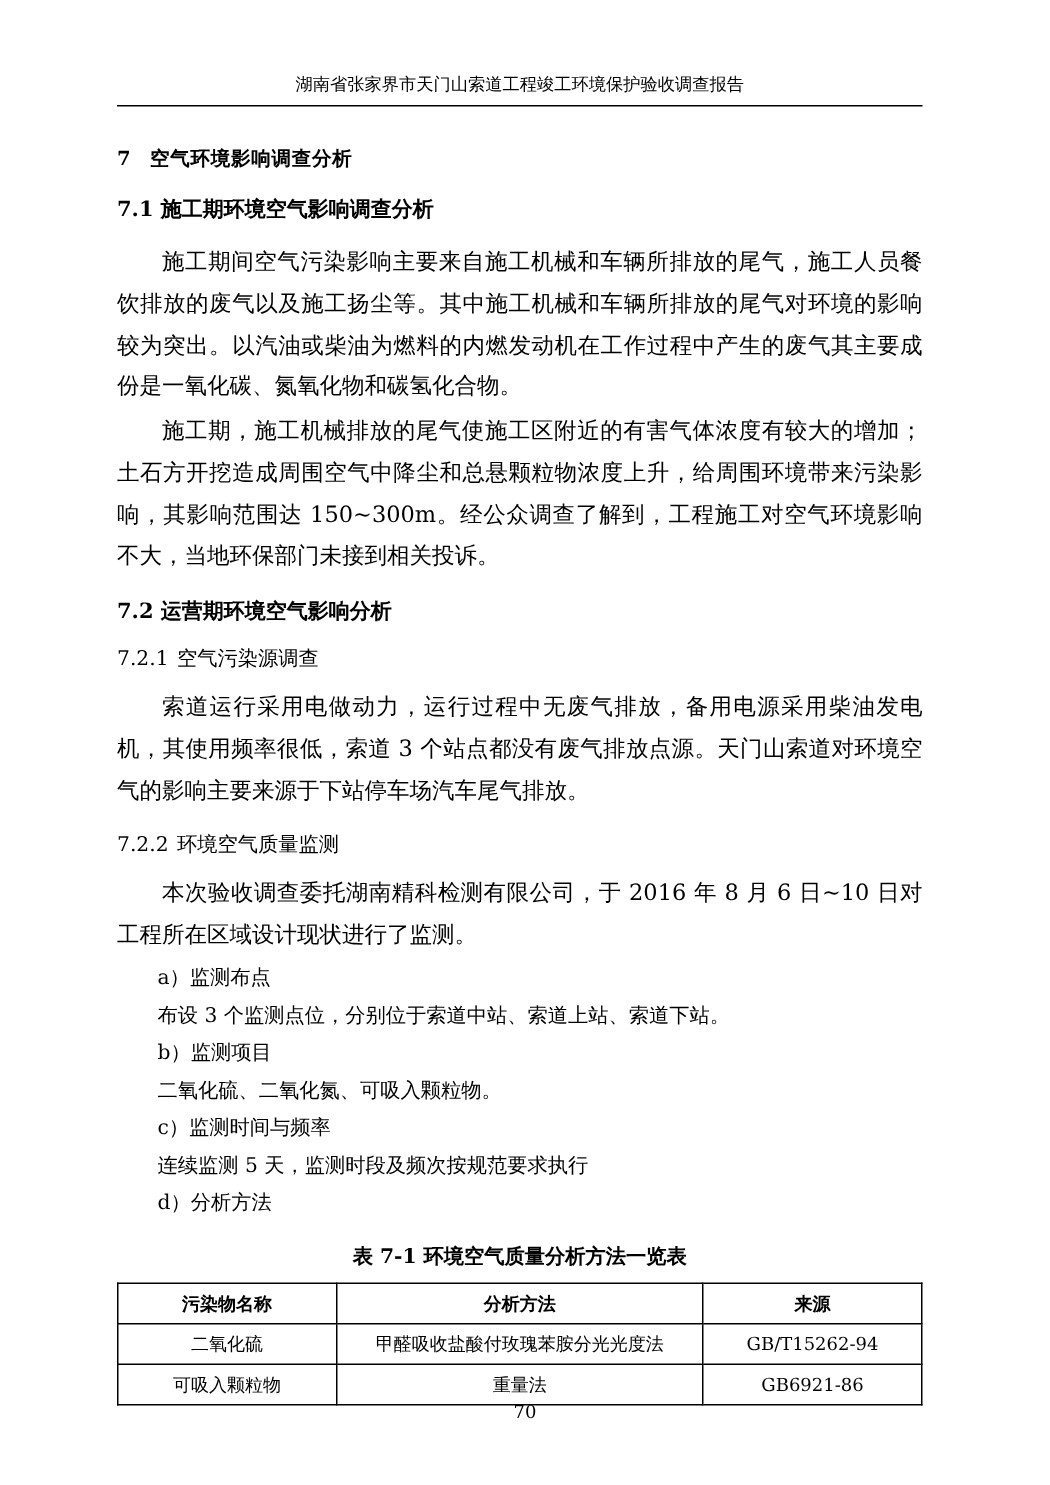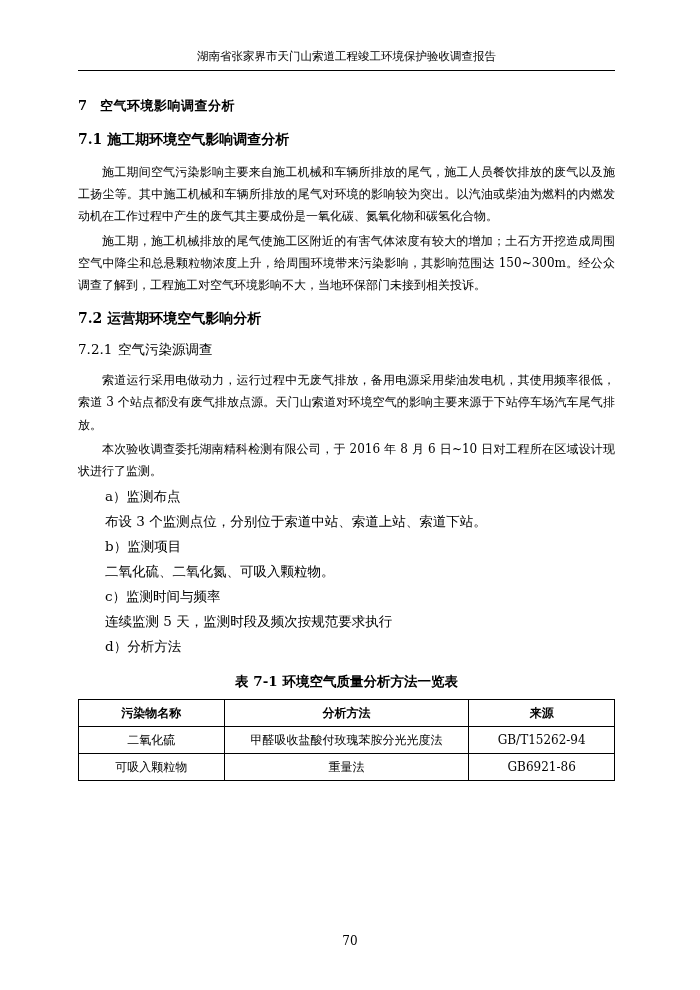--- a/index.html
+++ b/index.html
@@ -51,21 +51,21 @@
   h3.subsubsection {
     font-size: 13.5px;
     font-weight: normal;
     margin: 13px 0 10px 0;
   }
   h3.subsubsection .num {
     display: inline-block;
     min-width: 40px;
   }
   p.body {
-    font-size: 12px;
+    font-size: 15px;
     line-height: 1.85;
     margin: 0 0 2px 0;
     text-align: justify;
     text-justify: inter-ideograph;
     text-indent: 2em;
   }
   p.item {
     font-size: 13.5px;
     line-height: 1.85;
     margin: 0;
@@ -131,20 +131,23 @@
   <h2 class="subsection">
     <span>7.2</span>
     <span>运营期环境空气影响分析</span>
   </h2>
 
   <h3 class="subsubsection">
     <span class="num">7.2.1</span><span>空气污染源调查</span>
   </h3>
   <p class="body">索道运行采用电做动力，运行过程中无废气排放，备用电源采用柴油发电机，其使用频率很低，索道 3 个站点都没有废气排放点源。天门山索道对环境空气的影响主要来源于下站停车场汽车尾气排放。</p>
 
+  <h3 class="subsubsection">
+    <span class="num">7.2.2</span><span>环境空气质量监测</span>
+  </h3>
   <p class="body">本次验收调查委托湖南精科检测有限公司，于 2016 年 8 月 6 日~10 日对工程所在区域设计现状进行了监测。</p>
 
   <p class="item">a）监测布点</p>
   <p class="item">布设 3 个监测点位，分别位于索道中站、索道上站、索道下站。</p>
 
   <p class="item">b）监测项目</p>
   <p class="item">二氧化硫、二氧化氮、可吸入颗粒物。</p>
 
   <p class="item">c）监测时间与频率</p>
   <p class="item">连续监测 5 天，监测时段及频次按规范要求执行</p>

